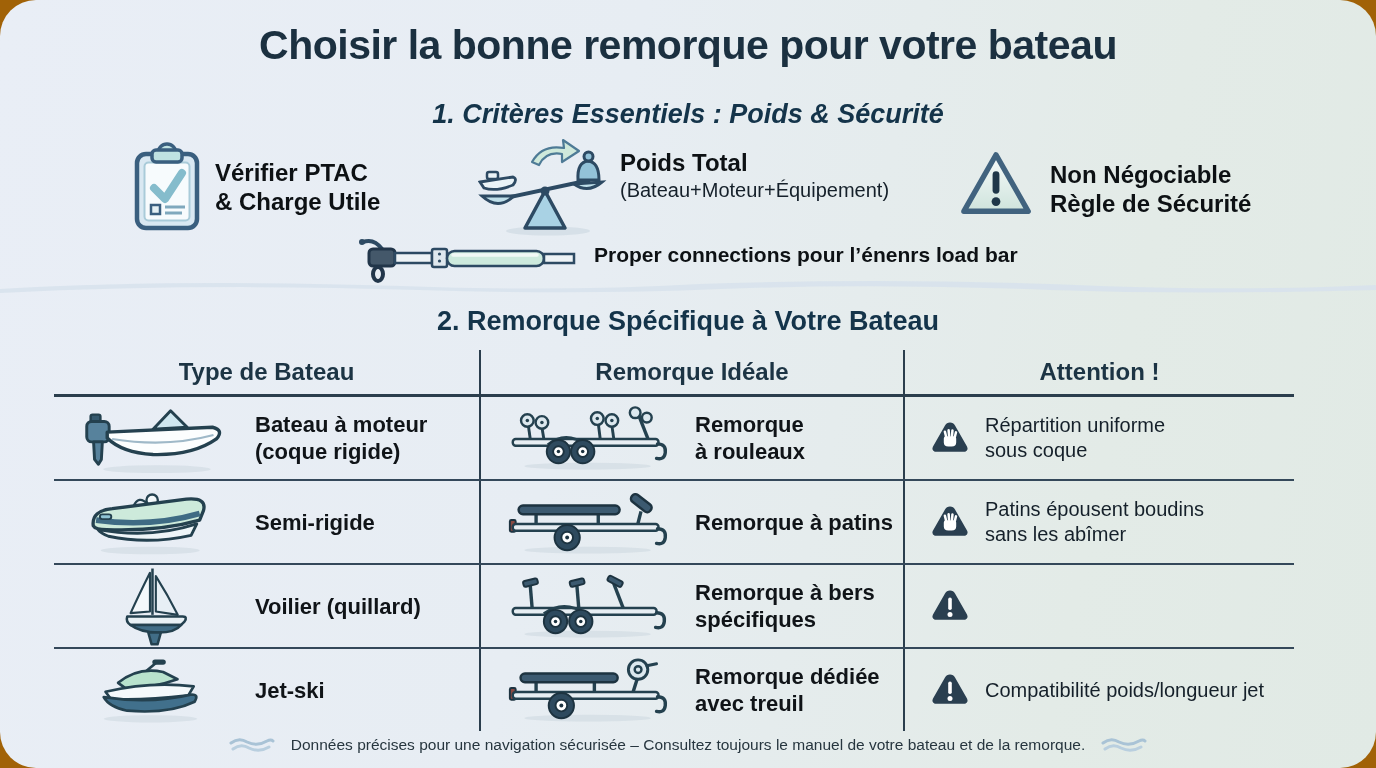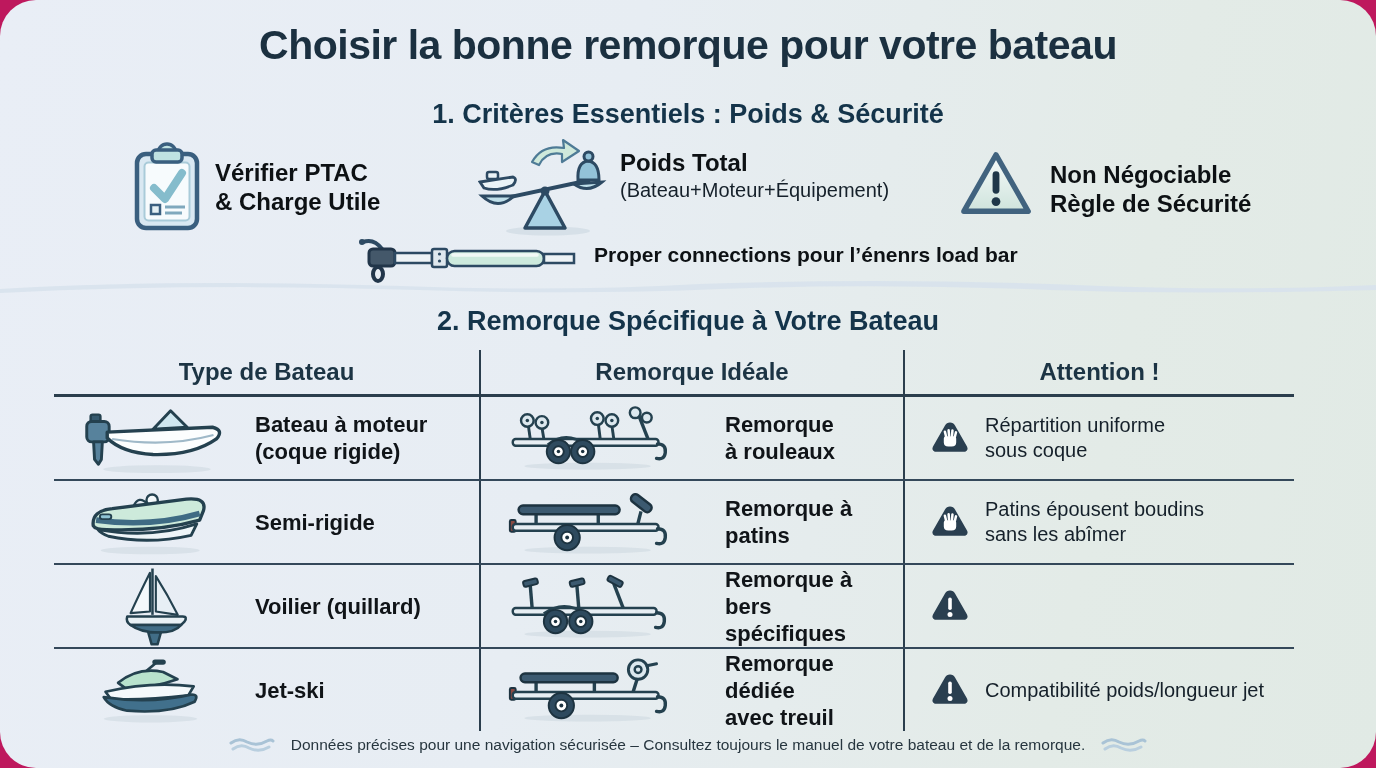--- a/index.html
+++ b/index.html
@@ -1,40 +1,40 @@
 <!DOCTYPE html>
 <html><head>
 <meta charset="utf-8">
 <style>
   html,body{margin:0;padding:0;background:#ffffff;}
   body{font-family:"Liberation Sans","DejaVu Sans",sans-serif;}
-  .canvas{position:relative;width:1376px;height:768px;overflow:hidden;background:#be185d;}
+  .canvas{position:relative;width:1376px;height:768px;overflow:hidden;background:#a16207;}
   .card{position:absolute;inset:0;border-radius:36px;
         background:linear-gradient(102deg,#e9eef6 0%,#e7edf3 42%,#e3ebe7 78%,#e1eae5 100%);}
   .title{position:absolute;top:22px;left:0;width:100%;text-align:center;
          font-size:41px;font-weight:bold;color:#1b3040;letter-spacing:-.5px;}
   .s1-heading{position:absolute;top:99px;left:0;width:100%;text-align:center;
-         font-size:27px;font-weight:bold;color:#14344a;}
+         font-size:27px;font-weight:bold;color:#14344a;font-style:italic;}
   .abs{position:absolute;}
   .crit-text{font-size:24px;font-weight:bold;color:#0d1114;line-height:29px;}
   .crit-sub{font-size:20px;font-weight:normal;color:#15202a;line-height:26px;}
   .loadbar-note{font-size:21px;font-weight:bold;color:#0d1114;}
   .s2-heading{position:absolute;top:306px;left:0;width:100%;text-align:center;
          font-size:27px;font-weight:bold;color:#14344a;}
   .table{position:absolute;left:54px;top:350px;width:1240px;}
   .thead{display:grid;grid-template-columns:427px 424px 389px;height:44px;
          border-bottom:3px solid #2b3e4d;}
   .thead .hcell{display:flex;align-items:center;justify-content:center;
          font-size:24px;font-weight:bold;color:#1c3444;}
   .trow{display:grid;grid-template-columns:427px 424px 389px;height:82px;}
   .trow.sep{border-bottom:2px solid #34485a;}
   .cell{display:flex;align-items:center;}
   .bdr{border-right:2px solid #2b3e4d;}
   .c1{padding-left:18px;}
-  .c2{padding-left:24px;gap:30px;}
+  .c2{padding-left:24px;}
   .c3{padding-left:25px;}
   .icon-box{width:165px;display:flex;justify-content:center;align-items:center;flex:0 0 auto;}
   .icon-box.t2{width:170px;}
   .blabel{margin-left:18px;font-size:22px;font-weight:bold;color:#101418;line-height:27px;}
   .c2 .blabel{margin-left:20px;}
   .warn-ic{width:42px;flex:0 0 auto;display:flex;align-items:center;}
   .wlabel{margin-left:13px;font-size:20px;color:#15202a;line-height:25px;}
   .line:empty{display:none;}
   .footer{position:absolute;top:736px;left:0;width:100%;display:flex;
           justify-content:center;align-items:center;gap:16px;}

